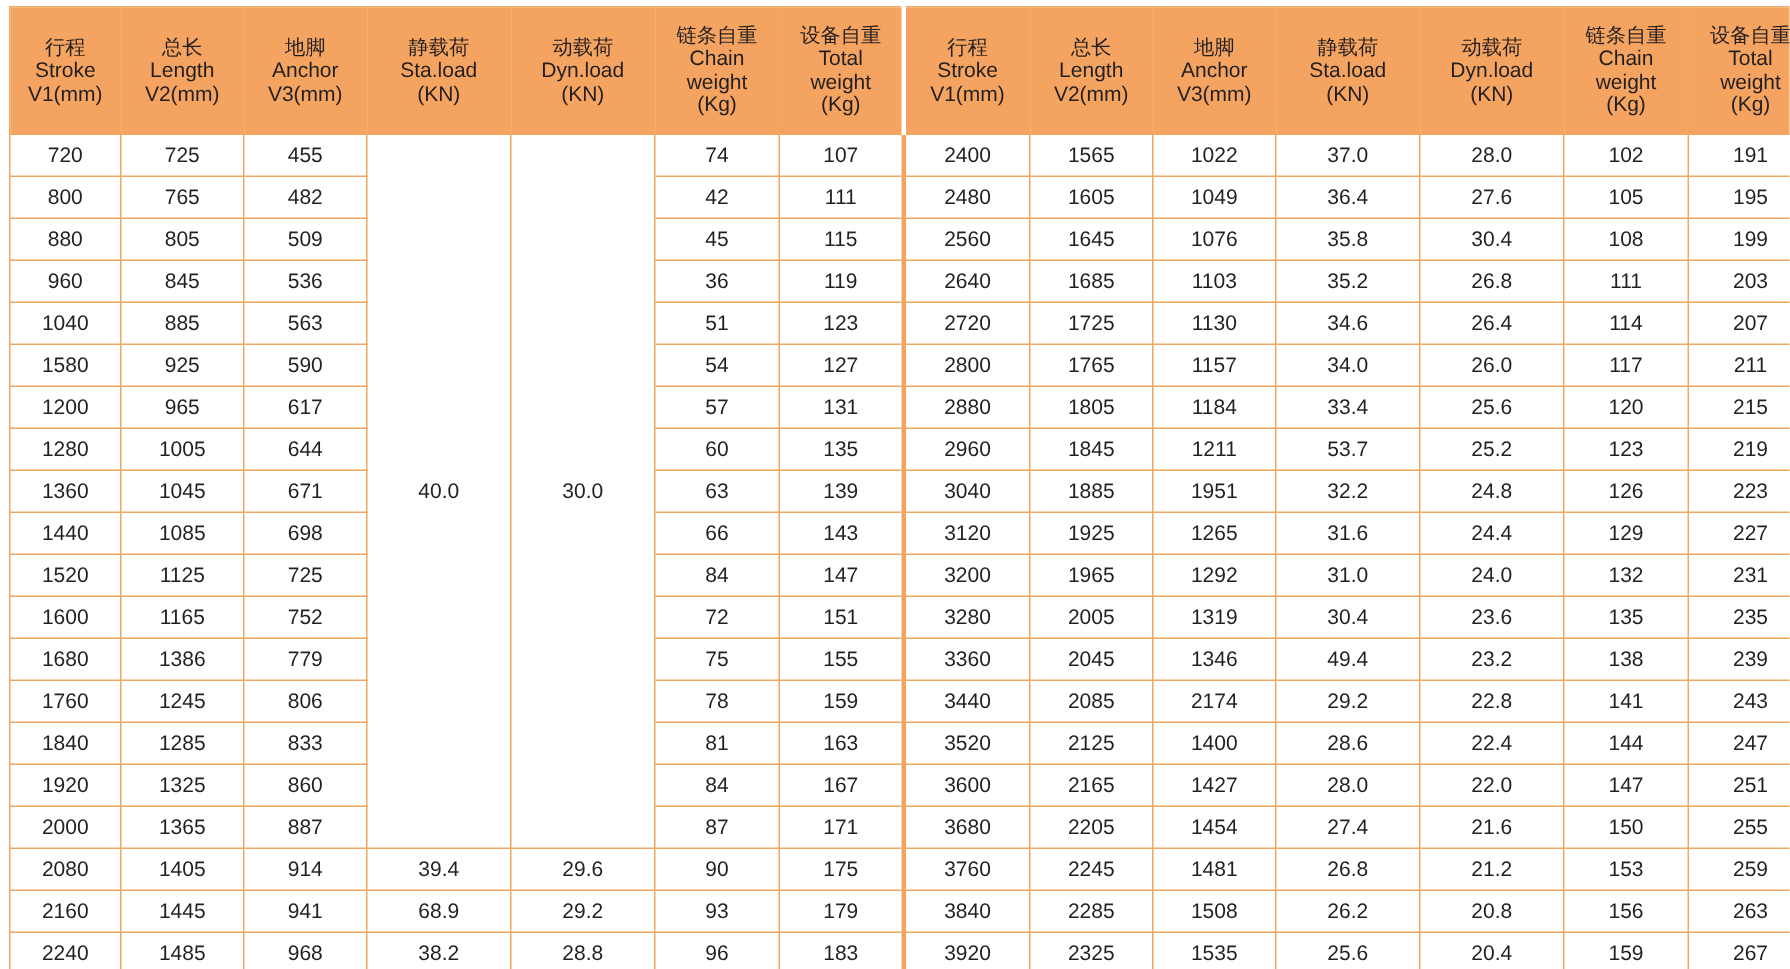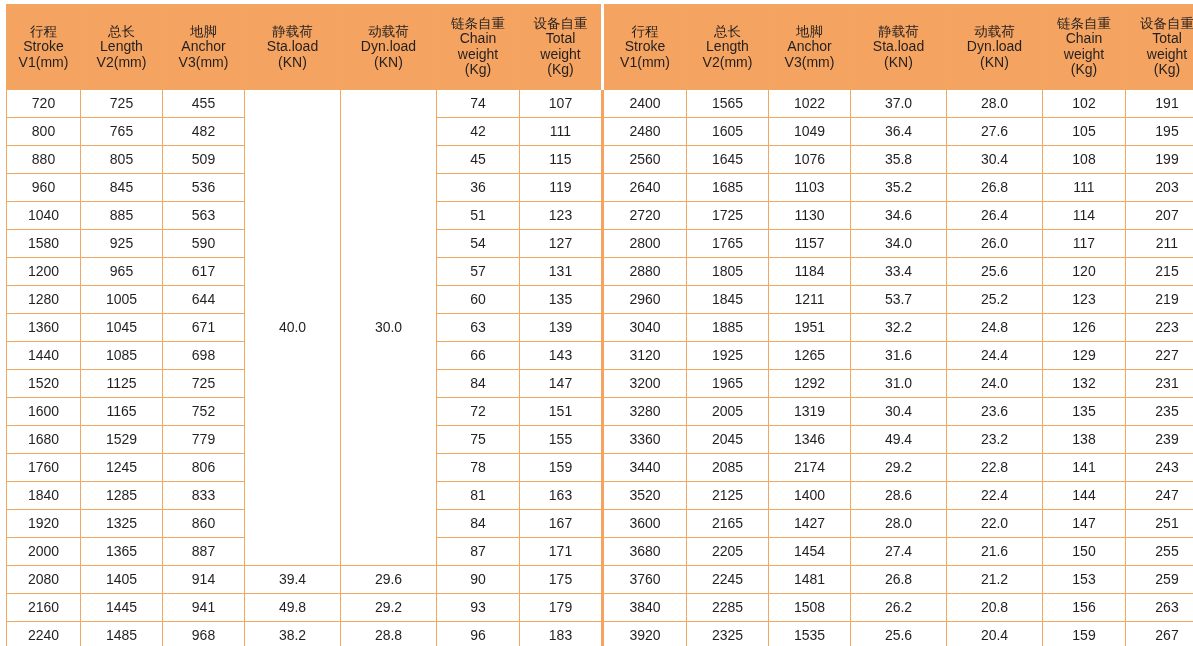--- a/index.html
+++ b/index.html
@@ -337,21 +337,21 @@
         <td>3280</td>
         <td>2005</td>
         <td>1319</td>
         <td>30.4</td>
         <td>23.6</td>
         <td>135</td>
         <td>235</td>
       </tr>
       <tr>
         <td>1680</td>
-        <td>1529</td>
+        <td>1386</td>
         <td>779</td>
         <td>75</td>
         <td class="sep-left">155</td>
         <td>3360</td>
         <td>2045</td>
         <td>1346</td>
         <td>49.4</td>
         <td>23.2</td>
         <td>138</td>
         <td>239</td>
@@ -425,21 +425,21 @@
         <td>1481</td>
         <td>26.8</td>
         <td>21.2</td>
         <td>153</td>
         <td>259</td>
       </tr>
       <tr>
         <td>2160</td>
         <td>1445</td>
         <td>941</td>
-        <td>49.8</td>
+        <td>68.9</td>
         <td>29.2</td>
         <td>93</td>
         <td class="sep-left">179</td>
         <td>3840</td>
         <td>2285</td>
         <td>1508</td>
         <td>26.2</td>
         <td>20.8</td>
         <td>156</td>
         <td>263</td>

